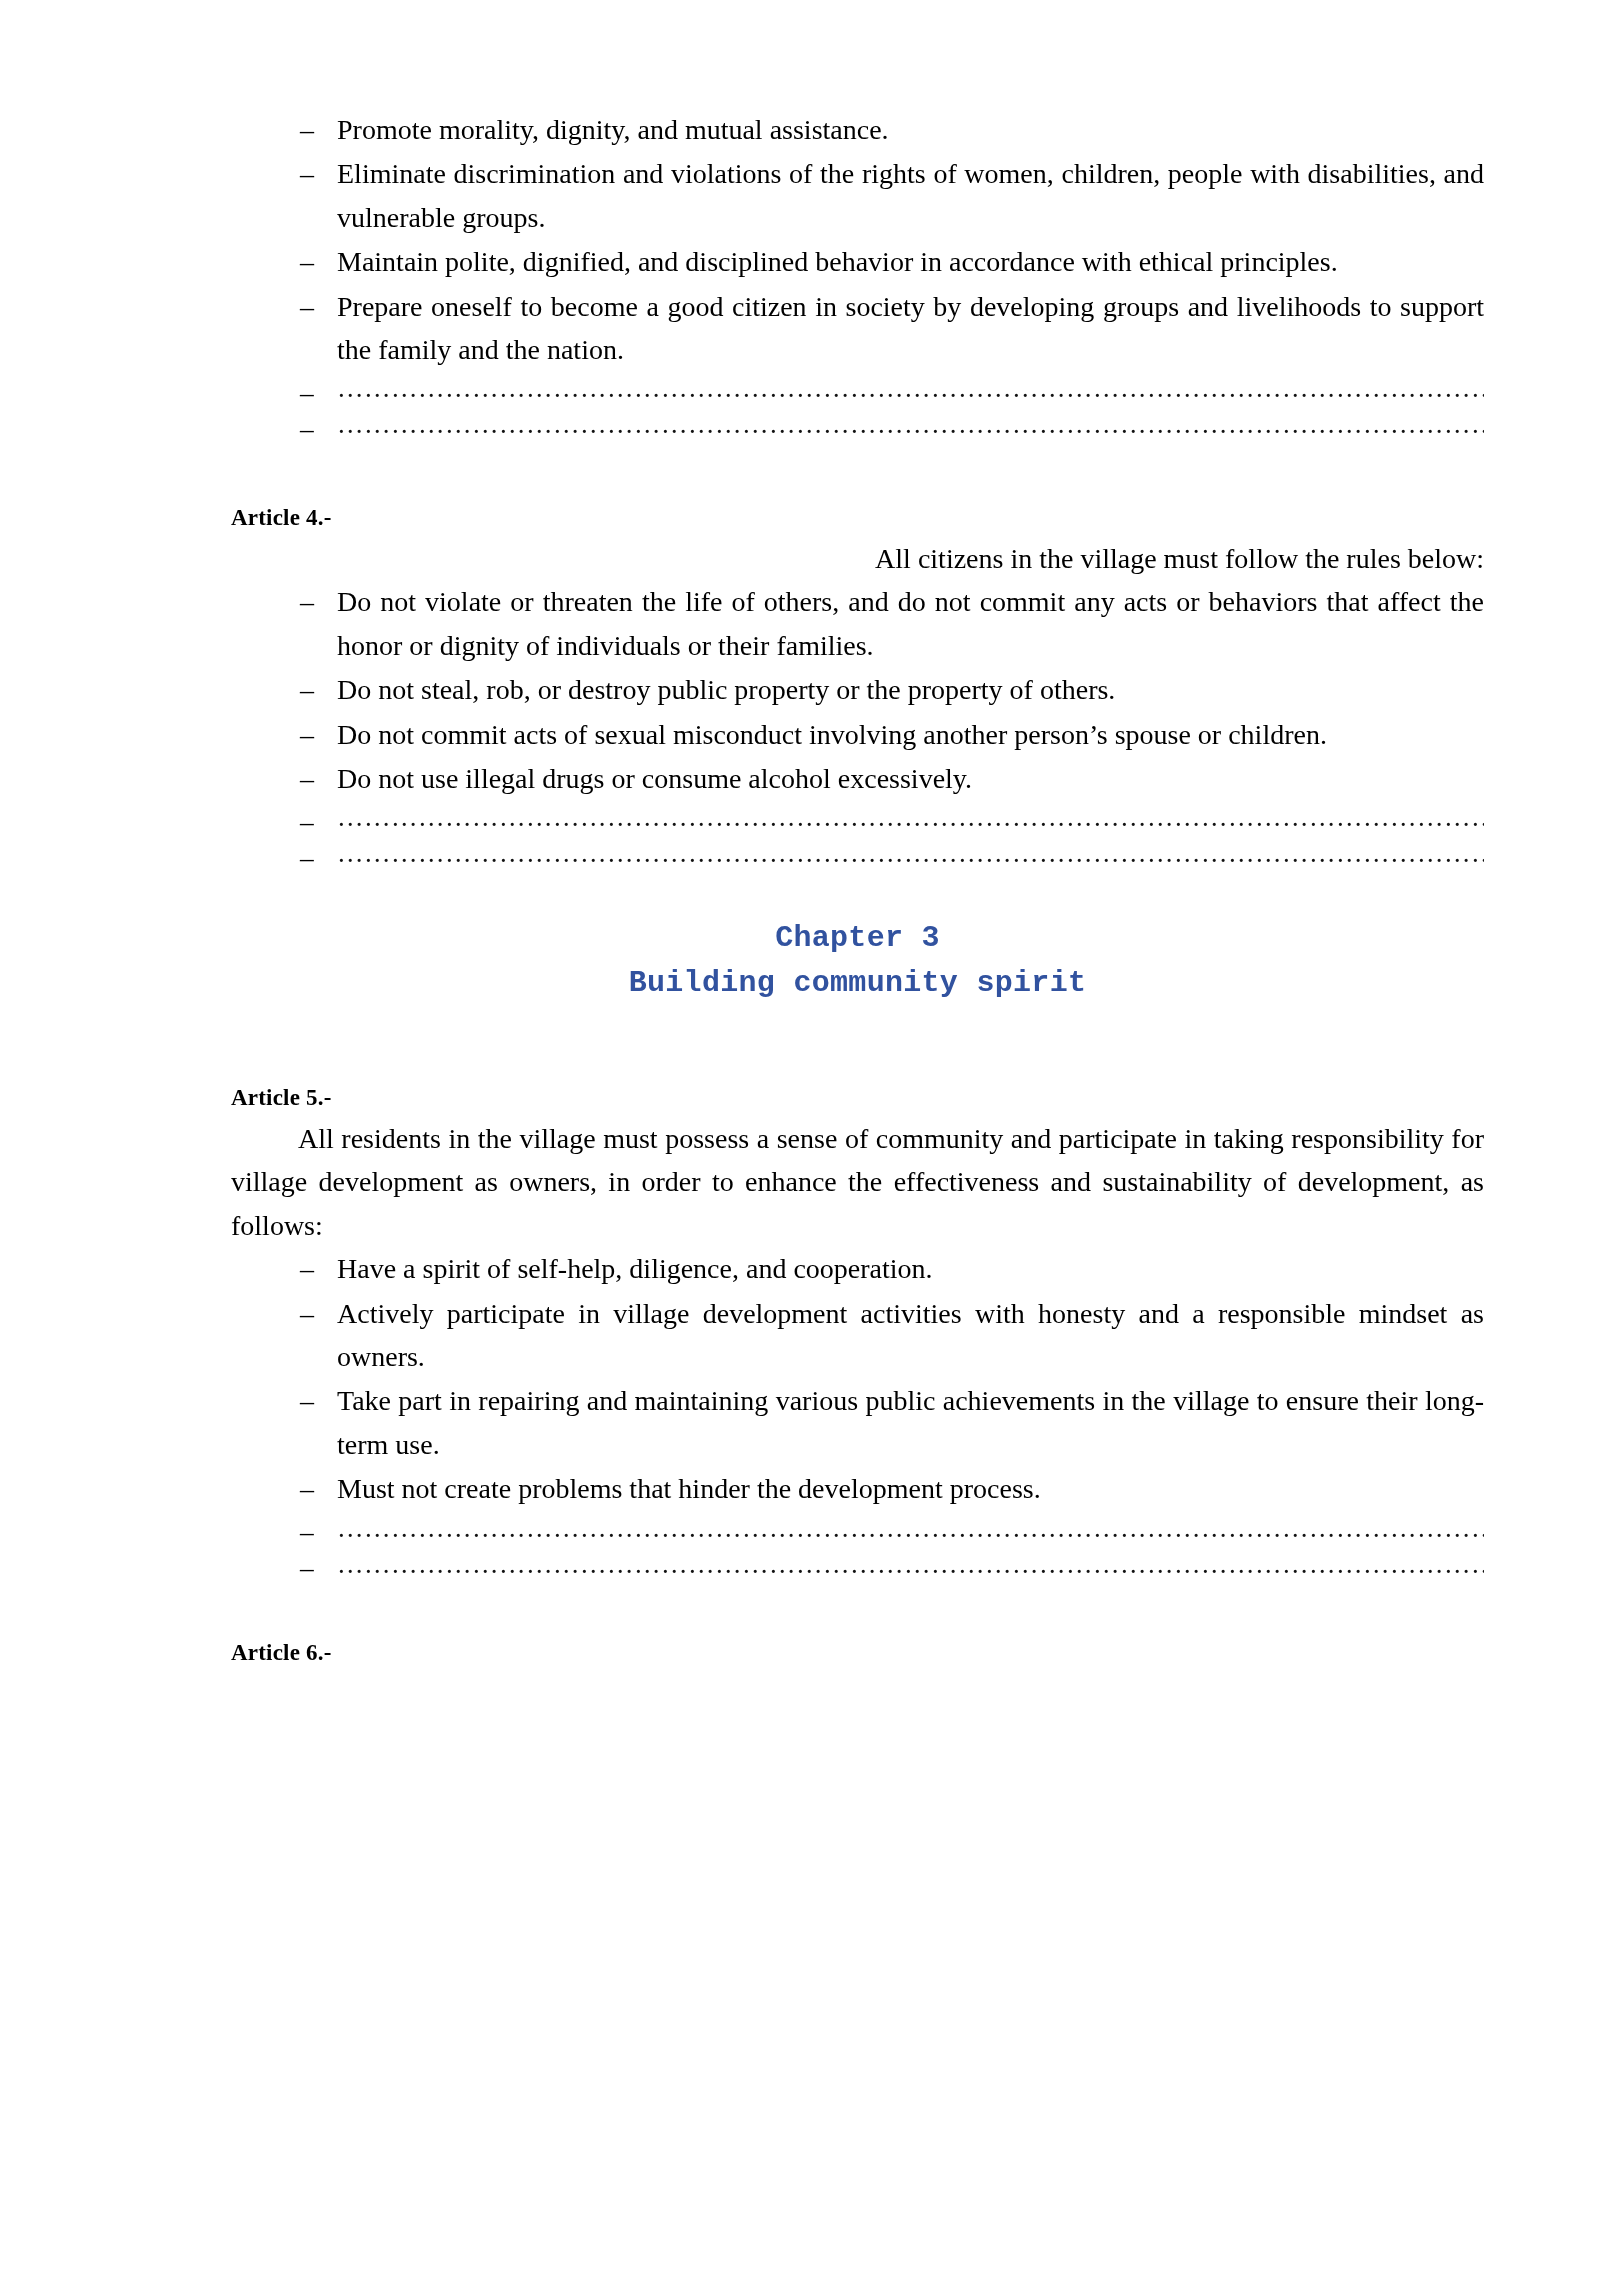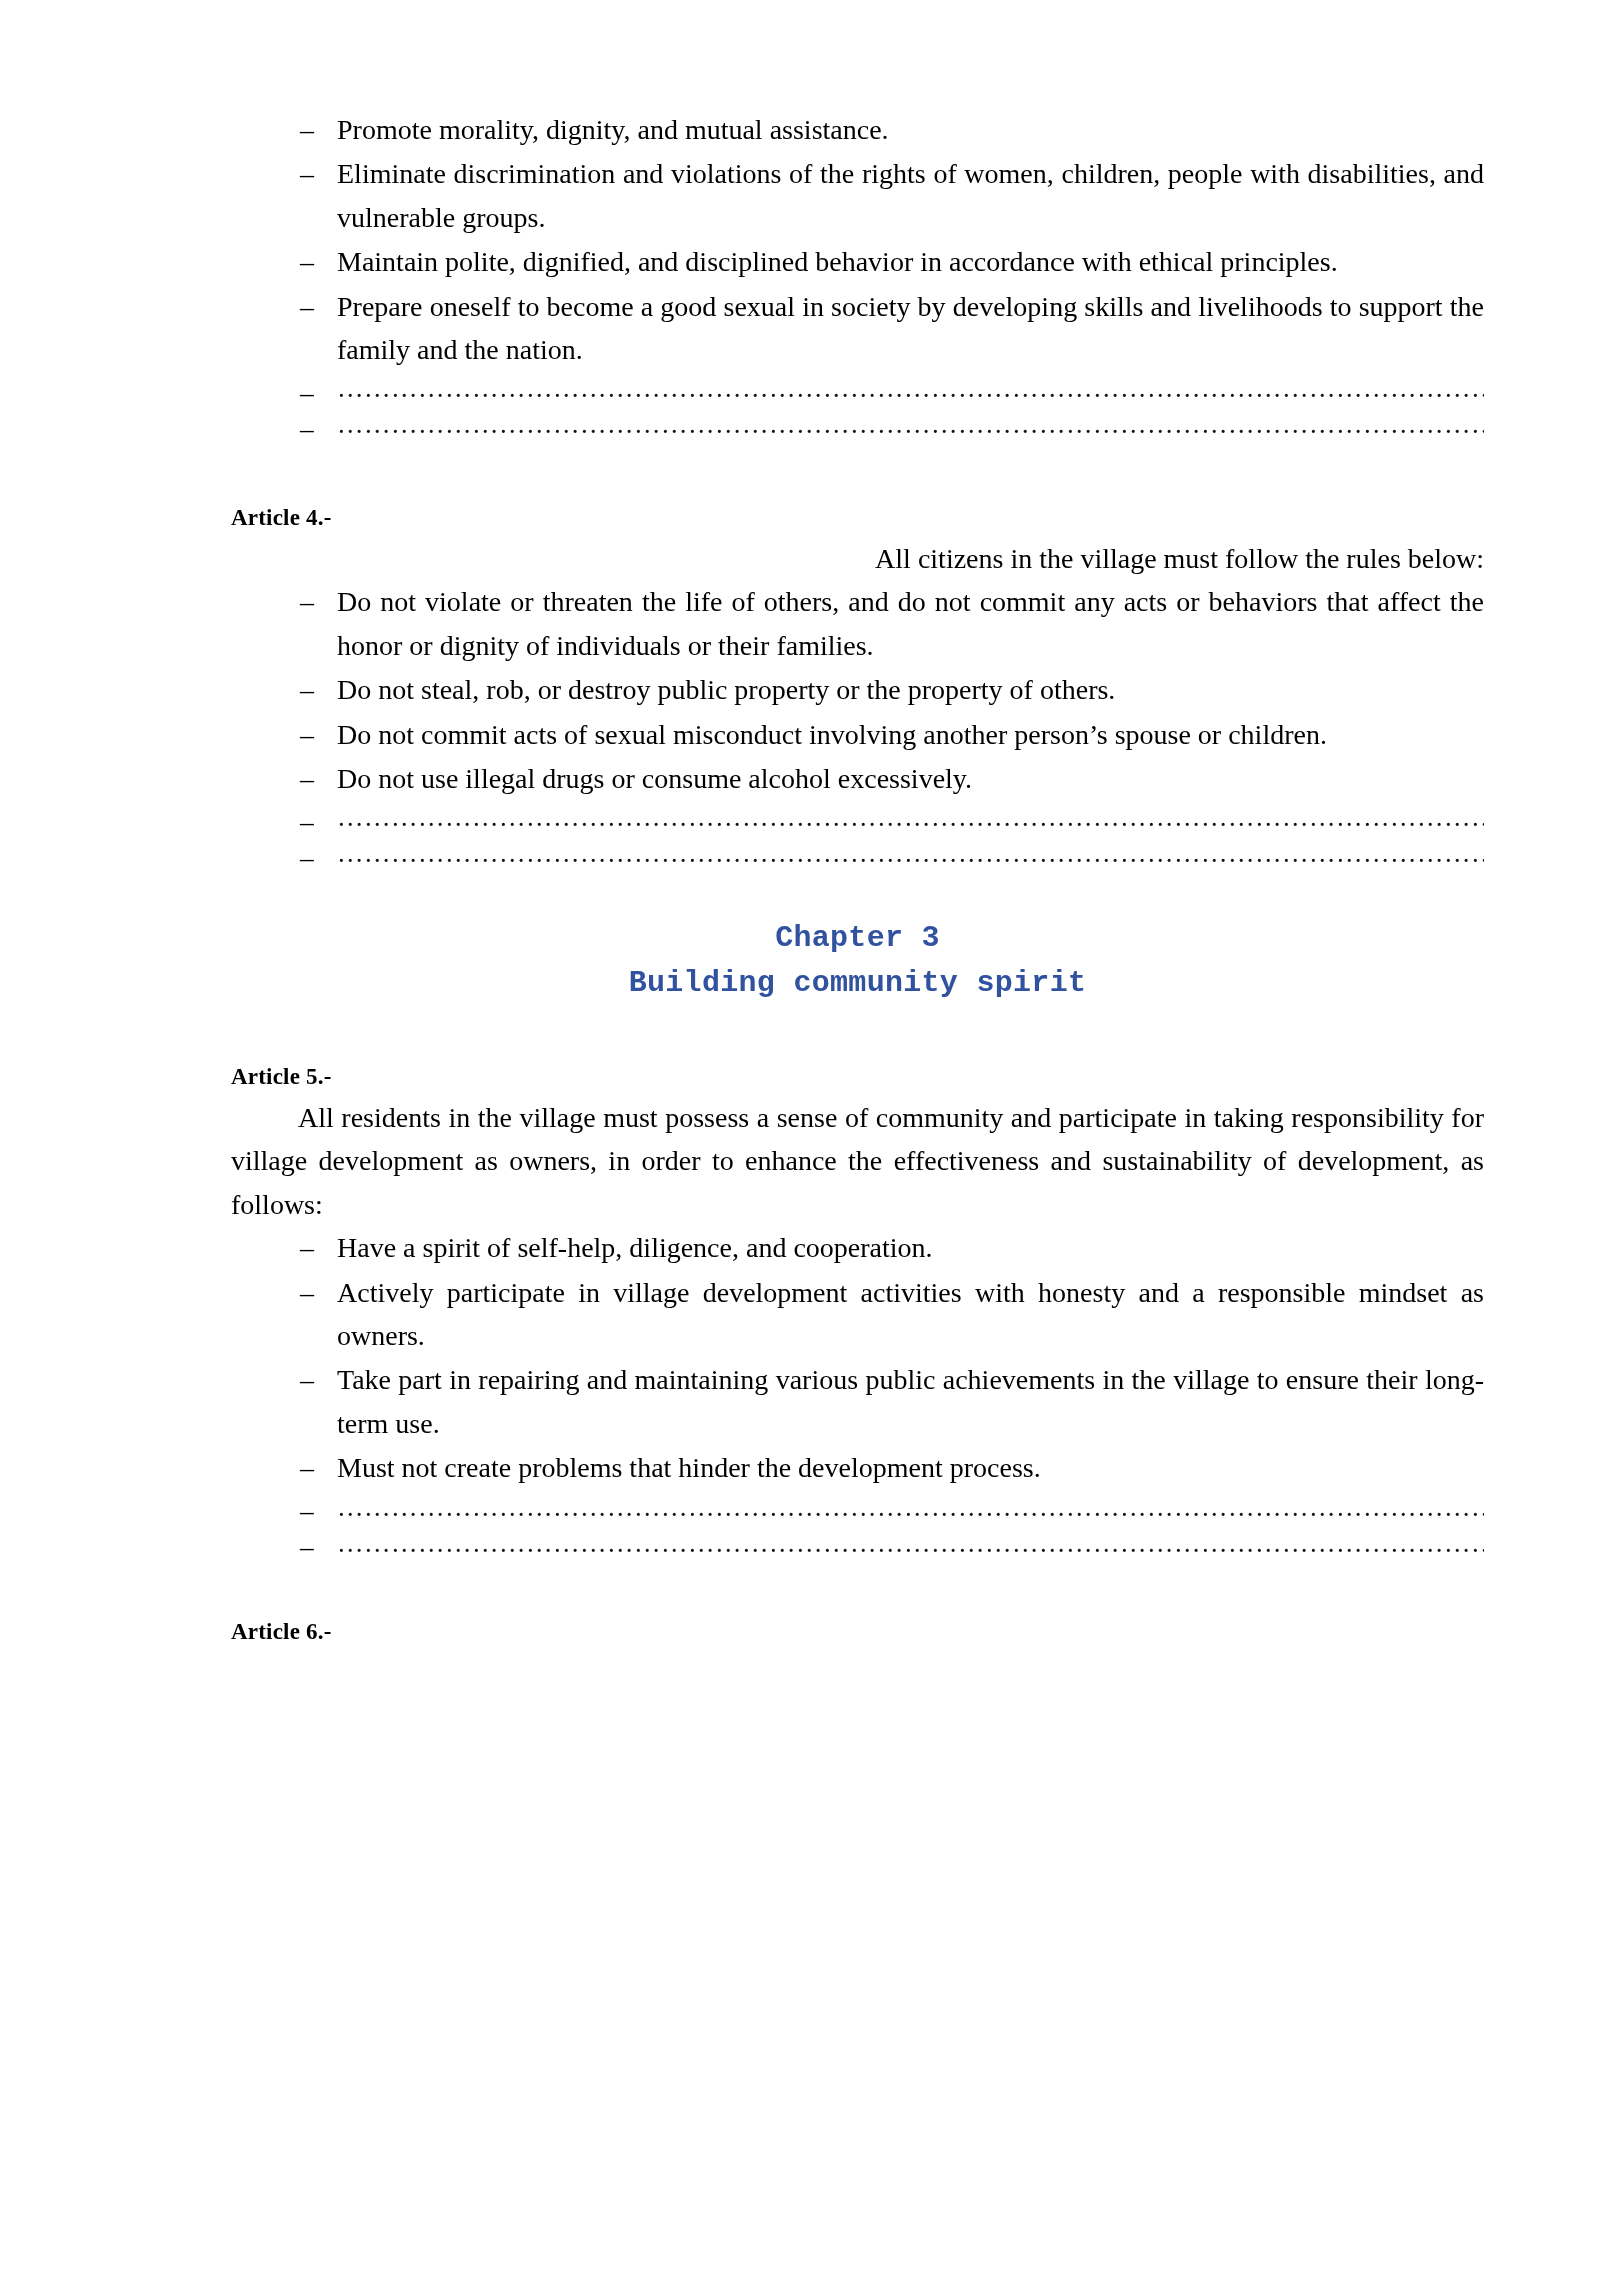--- a/index.html
+++ b/index.html
@@ -29,21 +29,21 @@
   
   .article-heading {
     font-size: 23px;
     font-weight: bold;
     line-height: 1.25;
     margin: 0;
     padding: 0;
     letter-spacing: 0.2px;
   }
   .art4-h { margin-top: 61px; }
-  .art5-h { margin-top: 57px; }
+  .art5-h { margin-top: 78px; }
   .art6-h { margin-top: 57px; }
 
   
   .para {
     font-size: 28px;
     line-height: 1.55;
     text-align: justify;
     text-justify: inter-word;
     margin: 0;
     padding: 0;
@@ -145,21 +145,21 @@
       <li>
         <span>Promote morality, dignity, and mutual assistance.</span>
       </li>
       <li>
         <span>Eliminate discrimination and violations of the rights of women, children, people with disabilities, and vulnerable groups.</span>
       </li>
       <li>
         <span>Maintain polite, dignified, and disciplined behavior in accordance with ethical principles.</span>
       </li>
       <li>
-        <span>Prepare oneself to become a good sexual in society by developing skills and livelihoods to support the family and the nation.</span>
+        <span>Prepare oneself to become a good citizen in society by developing groups and livelihoods to support the family and the nation.</span>
       </li>
       <li class="blank">
         <span class="dots">………………………………………………………………………………………………………………………………………………………………………………………………………………………………………………………………………………………………………………………………………………………………………………………………………………</span>
       </li>
       <li class="blank">
         <span class="dots">………………………………………………………………………………………………………………………………………………………………………………………………………………………………………………………………………………………………………………………………………………………………………………………………………………</span>
       </li>
     </ul>
 
     <h2 class="article-heading art4-h">Article 4.-</h2>

